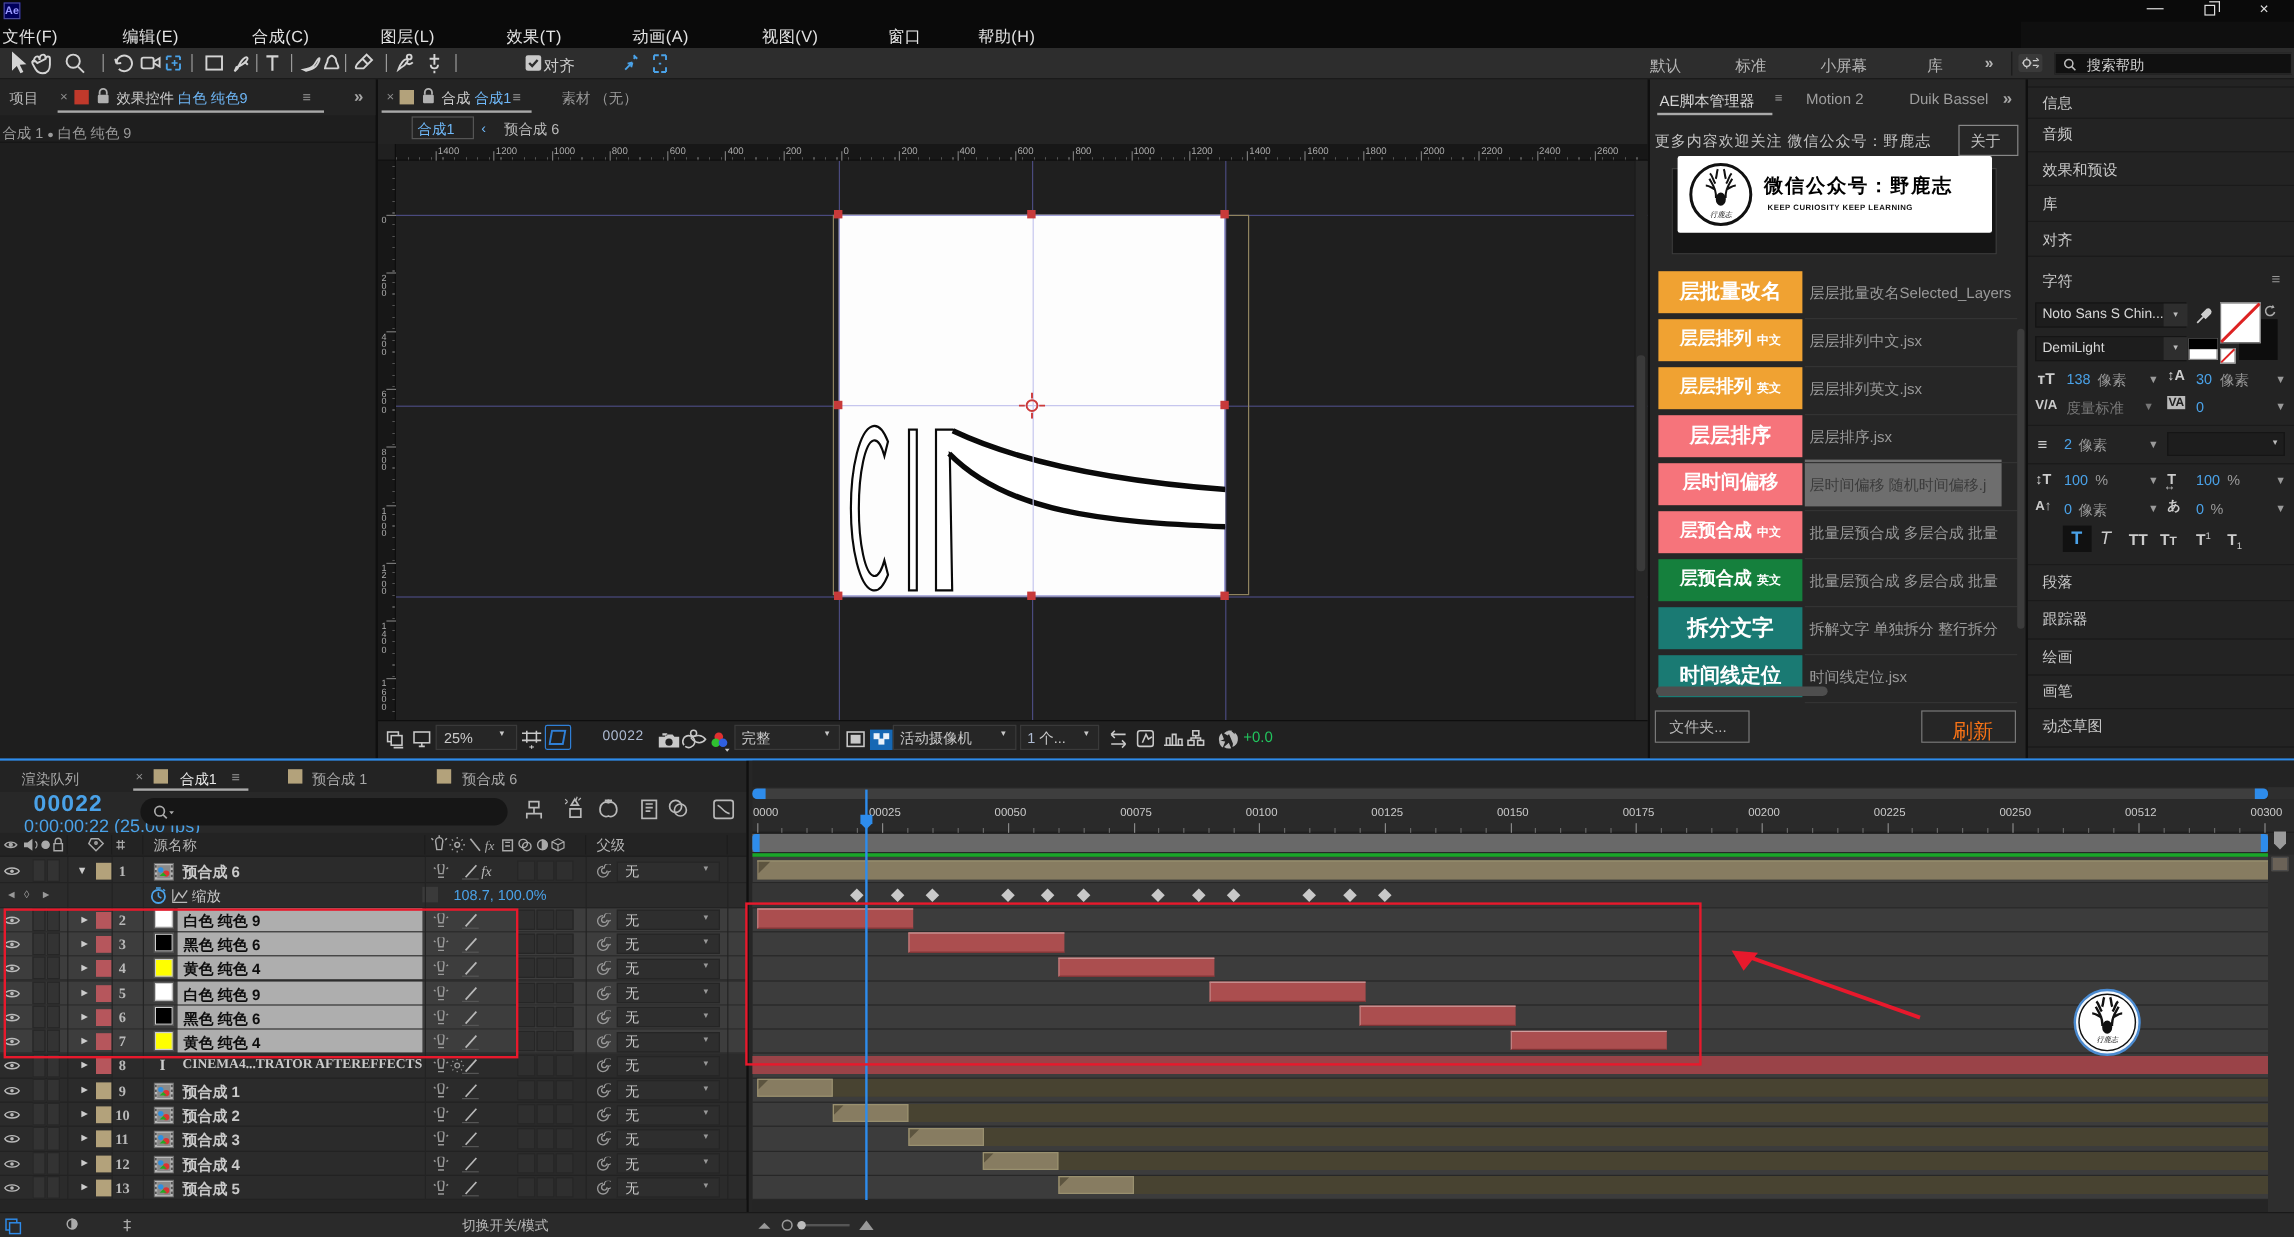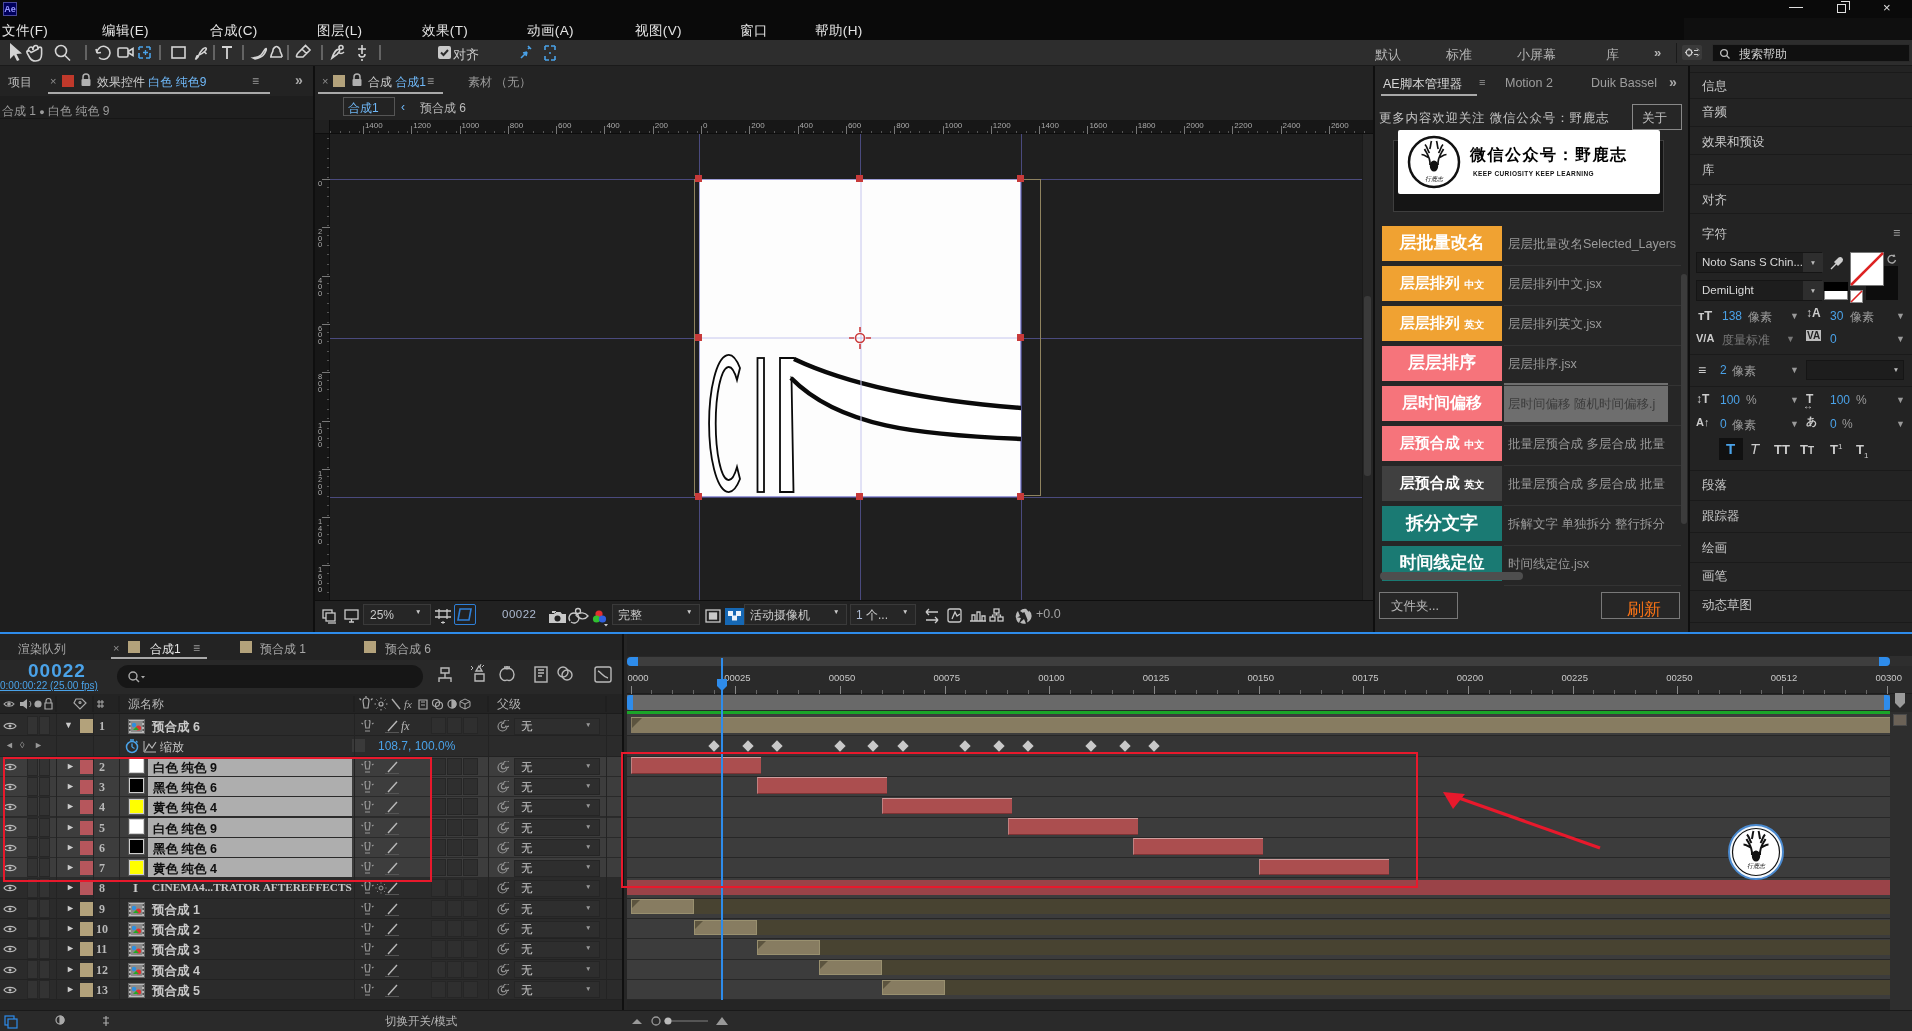--- a/index.html
+++ b/index.html
@@ -295,21 +295,21 @@
     <span class="tx" style="left:187px;top:7px;font-size:11.5px;color:#aebbd2;letter-spacing:.5px;">00022</span>
     <div class="abs" style="left:297px;top:3px;width:88px;height:21px;background:#262626;border:1px solid #3a3a3a;"></div>
     <span class="tx" style="left:303px;top:6px;font-size:12px;color:#c9c9c9;">完整</span>
     <span class="tx" style="left:371px;top:7px;font-size:6.5px;color:#c9c9c9;">▼</span>
     <div class="abs" style="left:429px;top:3px;width:103px;height:21px;background:#262626;border:1px solid #3a3a3a;"></div>
     <span class="tx" style="left:435px;top:6px;font-size:12px;color:#c9c9c9;">活动摄像机</span>
     <span class="tx" style="left:518px;top:7px;font-size:6.5px;color:#c9c9c9;">▼</span>
     <div class="abs" style="left:535px;top:3px;width:66px;height:21px;background:#262626;border:1px solid #3a3a3a;"></div>
     <span class="tx" style="left:541px;top:6px;font-size:12px;color:#c9c9c9;"><span style="color:#aebbd2;">1</span> 个...</span>
     <span class="tx" style="left:587px;top:7px;font-size:6.5px;color:#c9c9c9;">▼</span>
-    <span class="tx" style="left:721px;top:6px;font-size:12.5px;color:#a3a3a3;">+0.0</span>
+    <span class="tx" style="left:721px;top:6px;font-size:12.5px;color:#22c55e;">+0.0</span>
   </div>
 </div>
 
 <div class="abs" id="scripts" style="left:1375px;top:66px;width:313px;height:566px;background:#262626;">
   <span class="tx" style="left:8px;top:10px;font-size:12.5px;color:#d6d6d6;">AE脚本管理器</span>
   <span class="tx" style="left:104px;top:10px;font-size:11px;color:#999;">≡</span>
   <div class="abs" style="left:6px;top:28px;width:96px;height:2px;background:#a9a9a9;"></div>
   <span class="tx" style="left:130px;top:10px;font-size:12.5px;color:#9e9e9e;">Motion 2</span>
   <span class="tx" style="left:216px;top:10px;font-size:12.5px;color:#9e9e9e;">Duik Bassel</span>
   <span class="tx" style="left:294px;top:8px;font-size:14px;color:#a8a8a8;font-weight:bold;">»</span>
@@ -344,21 +344,21 @@
 <div class="abs" style="left:129px;top:279px;width:177px;height:1px;background:#333;"></div>
   <div class="abs" style="left:7px;top:280px;width:120px;height:35px;background:#F6747B;color:#fff;font-weight:bold;text-align:center;line-height:34px;"><span style="font-size:17px;">层层排序</span></div>
 <span class="tx" style="left:133px;top:290px;font-size:12.5px;color:#9a9a9a;">层层排序.jsx</span>
 <div class="abs" style="left:129px;top:319px;width:177px;height:1px;background:#333;"></div>
   <div class="abs" style="left:7px;top:320px;width:120px;height:35px;background:#F6747B;color:#fff;font-weight:bold;text-align:center;line-height:34px;"><span style="font-size:16px;">层时间偏移</span></div>
 <span class="tx" style="left:133px;top:330px;font-size:12.5px;color:#3c3c3c;">层时间偏移 随机时间偏移.j</span>
 <div class="abs" style="left:129px;top:359px;width:177px;height:1px;background:#333;"></div>
   <div class="abs" style="left:7px;top:360px;width:120px;height:35px;background:#F6747B;color:#fff;font-weight:bold;text-align:center;line-height:34px;"><span style="font-size:15px;">层预合成</span> <span style="font-size:10px;">中文</span></div>
 <span class="tx" style="left:133px;top:370px;font-size:12.5px;color:#9a9a9a;">批量层预合成 多层合成 批量</span>
 <div class="abs" style="left:129px;top:399px;width:177px;height:1px;background:#333;"></div>
-  <div class="abs" style="left:7px;top:400px;width:120px;height:35px;background:#404040;color:#fff;font-weight:bold;text-align:center;line-height:34px;"><span style="font-size:15px;">层预合成</span> <span style="font-size:10px;">英文</span></div>
+  <div class="abs" style="left:7px;top:400px;width:120px;height:35px;background:#15803d;color:#fff;font-weight:bold;text-align:center;line-height:34px;"><span style="font-size:15px;">层预合成</span> <span style="font-size:10px;">英文</span></div>
 <span class="tx" style="left:133px;top:410px;font-size:12.5px;color:#9a9a9a;">批量层预合成 多层合成 批量</span>
 <div class="abs" style="left:129px;top:439px;width:177px;height:1px;background:#333;"></div>
   <div class="abs" style="left:7px;top:440px;width:120px;height:35px;background:#1A7A73;color:#fff;font-weight:bold;text-align:center;line-height:34px;"><span style="font-size:18px;">拆分文字</span></div>
 <span class="tx" style="left:133px;top:450px;font-size:12.5px;color:#9a9a9a;">拆解文字 单独拆分 整行拆分</span>
 <div class="abs" style="left:129px;top:479px;width:177px;height:1px;background:#333;"></div>
   <div class="abs" style="left:7px;top:480px;width:120px;height:35px;background:#1A7A73;color:#fff;font-weight:bold;text-align:center;line-height:34px;"><span style="font-size:17px;">时间线定位</span></div>
 <span class="tx" style="left:133px;top:490px;font-size:12.5px;color:#9a9a9a;">时间线定位.jsx</span>
 <div class="abs" style="left:129px;top:519px;width:177px;height:1px;background:#333;"></div>
 
   <div class="abs" style="left:306px;top:208px;width:6px;height:250px;background:#3c3c3c;border-radius:3px;"></div>
@@ -478,21 +478,21 @@
 <span class="tx" style="left:113px;top:8px;font-size:11px;color:#909090;">×</span>
 <div class="abs" style="left:128px;top:7px;width:12px;height:12px;background:#b3a27b;"></div>
 <span class="tx" style="left:150px;top:7px;font-size:12px;color:#e8e8e8;">合成1</span>
 <span class="tx" style="left:193px;top:7px;font-size:12px;color:#999;">≡</span>
 <div class="abs" style="left:111px;top:23px;width:96px;height:2px;background:#a9a9a9;"></div>
 <div class="abs" style="left:240px;top:7px;width:12px;height:12px;background:#b3a27b;"></div>
 <span class="tx" style="left:260px;top:7px;font-size:12px;color:#a8a8a8;">预合成 1</span>
 <div class="abs" style="left:364px;top:7px;width:12px;height:12px;background:#b3a27b;"></div>
 <span class="tx" style="left:385px;top:7px;font-size:12px;color:#a8a8a8;">预合成 6</span>
 <span class="tx" style="left:28px;top:26px;font-size:19px;font-weight:bold;color:#4aa2e8;letter-spacing:1px;">00022</span>
-<span class="tx" style="left:0;top:46px;font-size:10px;color:#4aa2e8;text-decoration:underline;">0:00:00:22 (25.00 fps)</span>
+<span class="tx" style="left:20px;top:46px;font-size:15px;color:#4aa2e8;">0:00:00:22 (25.00 fps)</span>
 <div class="abs" style="left:117px;top:31px;width:306px;height:23px;background:#161616;border-radius:12px;"></div>
 <svg class="abs" style="left:127px;top:36px;" width="20" height="14" viewBox="0 0 20 14">
         <circle cx="6" cy="6" r="4" fill="none" stroke="#aaa" stroke-width="1.4"></circle>
         <path d="M9,9 l3,3" stroke="#aaa" stroke-width="1.4"></path>
         <path d="M14,6 l4,0 l-2,2.5 z" fill="#aaa"></path>
       </svg>
 <svg class="abs" style="left:435px;top:26px;" width="180" height="30" viewBox="0 0 180 30">
 <g fill="none" stroke="#b9b9b9" stroke-width="1.4">
 <path d="M6,8 h8 v5 h-8 z M10,13 v5 m0,0 h-6 v4 m6,-4 h6 v4"></path>
 <path d="M44,6 l3,5 h-6 z M40,14 h9 v7 h-9 z" transform="translate(0,0)"></path>

